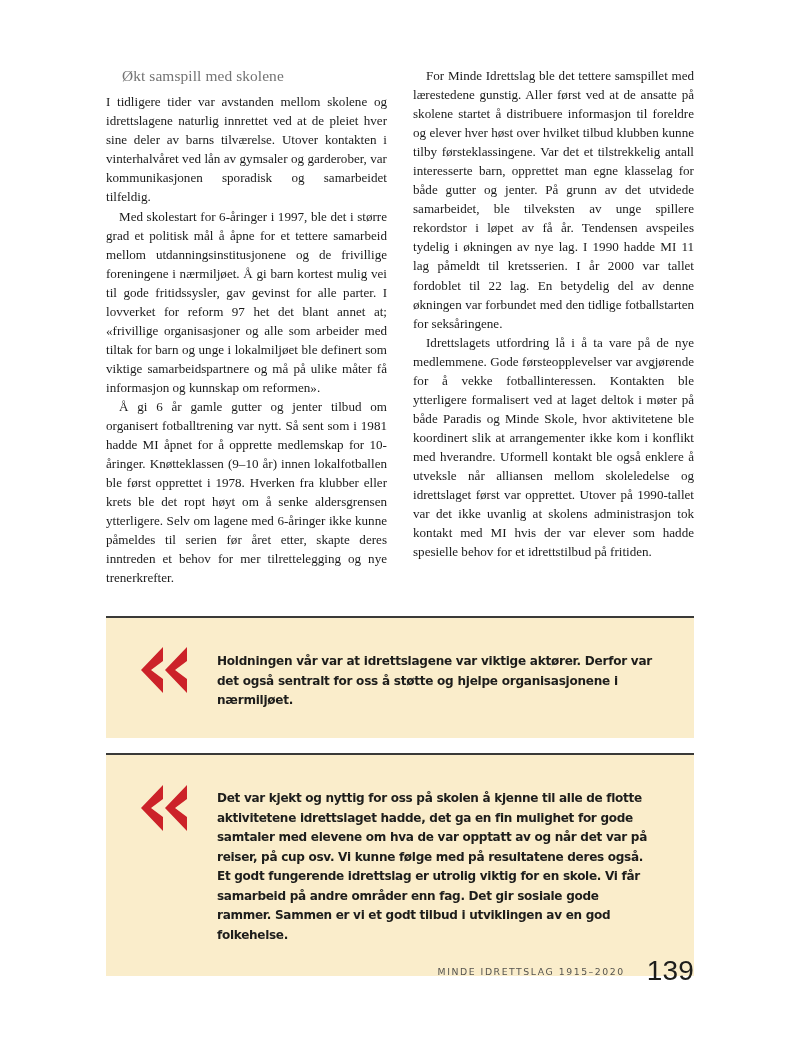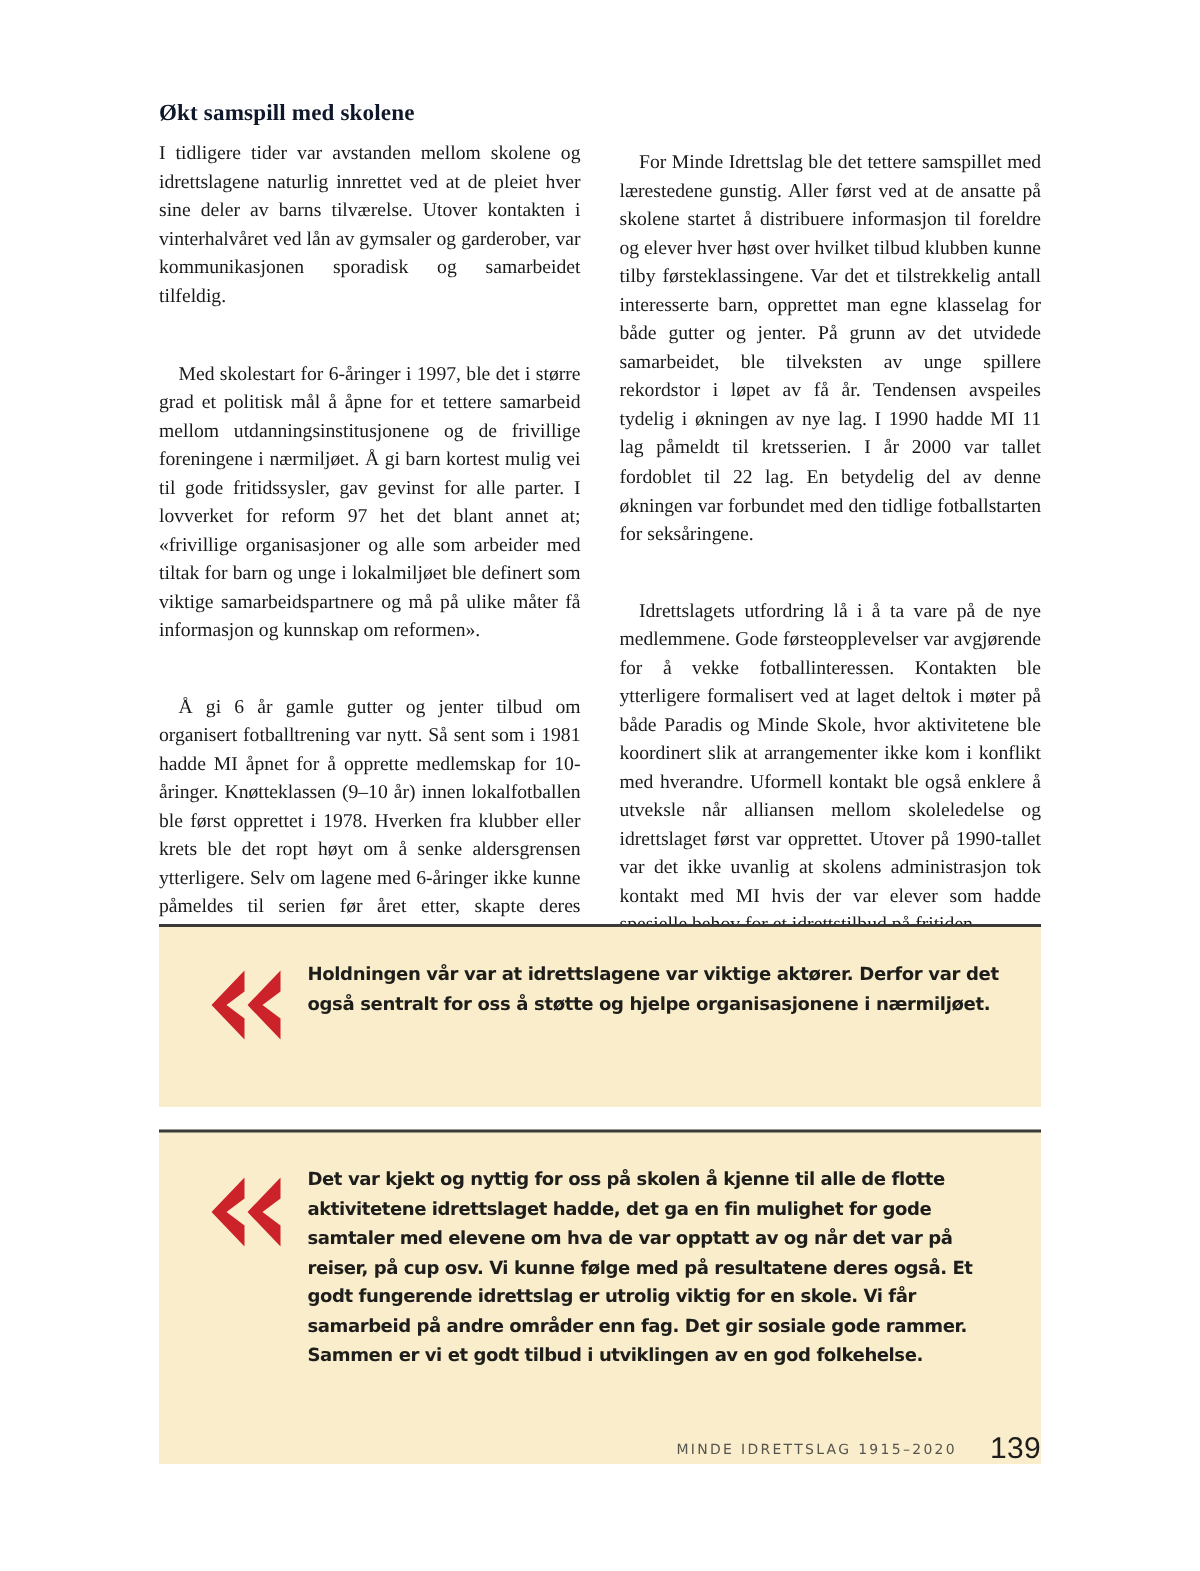--- a/index.html
+++ b/index.html
@@ -32,39 +32,38 @@
     display: flex;
     gap: 26px;
   }
   .col {
     width: 281px;
   }
 
   h1.article-title {
     font-family: "Liberation Serif", "DejaVu Serif", serif;
     font-size: 15.4px;
-    font-weight: bold;
+    font-weight: normal;
     line-height: 1.25;
-    margin: 0 0 7px 0;
+    margin: 0 0 7px 16px;
     letter-spacing: 0.1px;
-    color: #0f172a;
+    color: #737373;
   }
 
   p.body-par {
     font-size: 13.1px;
     line-height: 1.455;
     margin: 0;
     text-align: justify;
     text-justify: inter-word;
     hyphens: manual;
     color: #1a1a1a;
   }
   p.body-par.indent {
     text-indent: 13px;
-    margin-top: 32px;
   }
   p.body-par .ital {
   }
 
   
   .quotebox {
     position: absolute;
     left: 106px;
     width: 588px;
     background: #faedcb;
@@ -92,21 +91,21 @@
     flex: 1 1 auto;
     padding-left: 14px;
   }
 
   .quote-text {
     font-family: "DejaVu Sans", "Liberation Sans", sans-serif;
     font-size: 12.05px;
     font-weight: bold;
     line-height: 1.63;
     color: #1d1d1b;
-    margin: 0;
+    margin: 12px;
     letter-spacing: -0.25px;
   }
   #quotebox-2 .quote-text {
     line-height: 1.62;
     letter-spacing: -0.3px;
   }
 
   .quote-attrib {
     font-family: "DejaVu Sans", "Liberation Sans", sans-serif;
     font-size: 10.1px;
@@ -129,21 +128,21 @@
   }
   .footer-text {
     font-family: "DejaVu Sans", "Liberation Sans", sans-serif;
     font-size: 9.3px;
     letter-spacing: 1.55px;
     color: #55544f;
     text-transform: uppercase;
   }
   .footer-pageno {
     font-family: "Liberation Sans", "DejaVu Sans", sans-serif;
-    font-size: 20px;
+    font-size: 28px;
     color: #1d1d1b;
     margin-left: 22px;
     letter-spacing: 0.2px;
   }
 </style>
 </head>
 <body>
 
 <div class="page">
 

